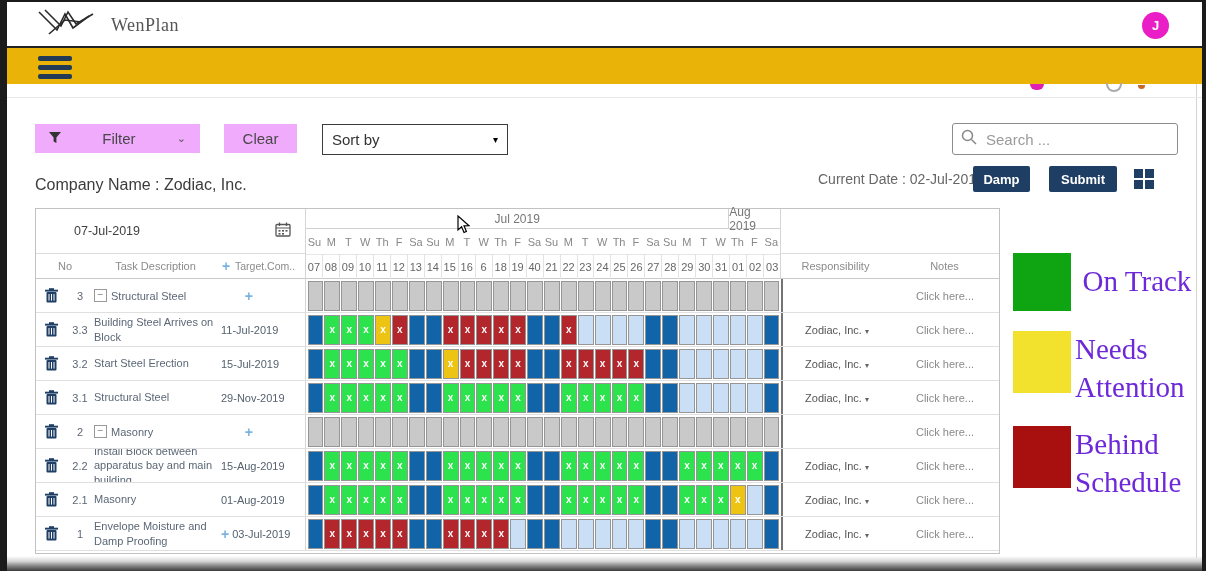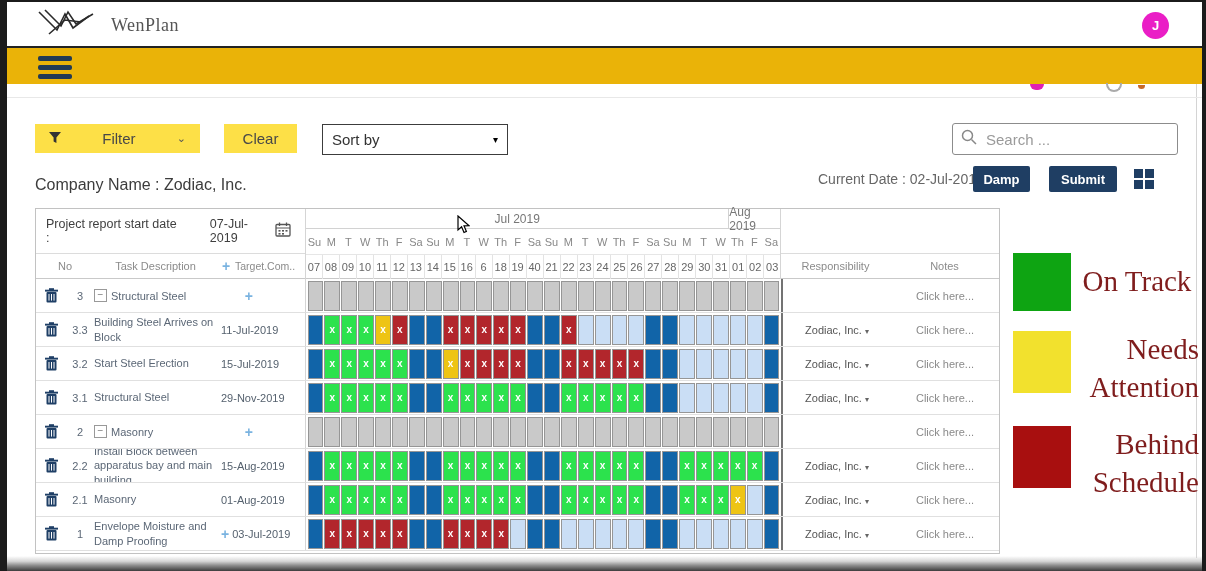--- a/index.html
+++ b/index.html
@@ -25,21 +25,21 @@
   .navbar{left:7px;top:48px;width:1195px;height:36px;background:#eab308;}
   .burger{position:absolute;left:31px;top:8px;width:34px;cursor:pointer;}
   .burger div{height:5px;background:#223a54;border-radius:2px;margin-bottom:4px;}
   .substrip-line{left:7px;top:97px;width:1195px;height:1px;background:#e8e8e8;}
   .cropped{position:absolute;}
   .crop-a{left:1030px;top:84px;width:14px;height:6px;background:#e01fb4;border-radius:0 0 7px 7px;}
   .crop-b{left:1106px;top:83px;width:12px;height:7px;border:2px solid #aaa;border-top:none;border-radius:0 0 8px 8px;}
   .crop-c{left:1138px;top:85px;width:7px;height:4px;background:#c86a2a;border-radius:0 0 4px 4px;}
 
   
-  .btn-yellow{background:#fde047;border:none;color:#484848;font-size:15px;
+  .btn-yellow{background:#f0abfc;border:none;color:#484848;font-size:15px;
       font-family:"Liberation Sans",sans-serif;display:flex;align-items:center;cursor:pointer;text-align:right;}
   .filter-btn{left:35px;top:124px;width:165px;height:29px;justify-content:space-between;padding:0 14px;}
   .clear-btn{left:224px;top:124px;width:73px;height:29px;justify-content:center;}
   .sortby{left:322px;top:124px;width:166px;height:29px;border:1px solid #3c3c3c;background:#fff;
       display:flex;align-items:center;justify-content:space-between;padding:0 9px;font-size:15px;color:#333;cursor:pointer;}
   .sortby .tri{font-size:10px;color:#000;}
   .searchbox{left:952px;top:123px;width:208px;height:30px;border:1px solid #8c8c8c;border-radius:3px;
       display:flex;align-items:center;padding:0 8px;background:#fff;}
   .searchbox input{border:none;outline:none;font-size:15px;width:150px;margin-left:7px;
       font-family:"Liberation Sans",sans-serif;color:#444;background:transparent;}
@@ -104,22 +104,22 @@
   .resp-dd{cursor:pointer;}
   .caret{font-size:8px;color:#666;margin-left:3px;}
   .notecell{width:109px;text-align:center;}
   .note-link{color:#8a8a8a;cursor:pointer;}
 
   
   .legend{left:1013px;top:253px;width:186px;}
   .leg-item{display:flex;margin-bottom:20px;}
   .leg-sq{width:58px;height:58px;flex:none;}
   .leg-sq.tall{height:62px;}
-  .leg-label{flex:1;display:flex;align-items:center;justify-content:center;text-align:right;
-      font-family:"Liberation Serif",serif;font-size:29px;color:#7f1d1d;line-height:1.3;margin-left:4px;}
+  .leg-label{flex:1;display:flex;align-items:center;justify-content:center;text-align:left;
+      font-family:"Liberation Serif",serif;font-size:29px;color:#6d28d9;line-height:1.3;margin-left:4px;}
 
   
   .scroll-track{left:1196px;top:30px;width:1px;height:528px;background:#d4d4d4;}
 
   .cursor{left:457px;top:215px;}
 </style>
 </head>
 <body>
 
 <div class="abs edge-left"></div>
@@ -190,21 +190,20 @@
     <div></div>
     <div></div>
     <div></div>
     <div></div>
   </div>
 
 <div class="abs gtable">
   <div class="ghead">
     <div class="hl">
       <div class="start-row">
-        <span>Project report start date :</span>
         <span class="start-val">07-Jul-2019</span>
         <span class="cal-ic">
           <svg width="16" height="15" viewBox="0 0 16 15">
               <rect x="1" y="2.5" width="14" height="11.5" rx="1" stroke="#555" stroke-width="1.3" fill="none"></rect>
               <line x1="4.5" y1="0.5" x2="4.5" y2="4" stroke="#555" stroke-width="1.3"></line>
               <line x1="11.5" y1="0.5" x2="11.5" y2="4" stroke="#555" stroke-width="1.3"></line>
               <line x1="1" y1="6" x2="15" y2="6" stroke="#555" stroke-width="1"></line>
               <g fill="#555">
                 <rect x="3.5" y="8" width="2" height="1.6"></rect>
                 <rect x="7" y="8" width="2" height="1.6"></rect>

